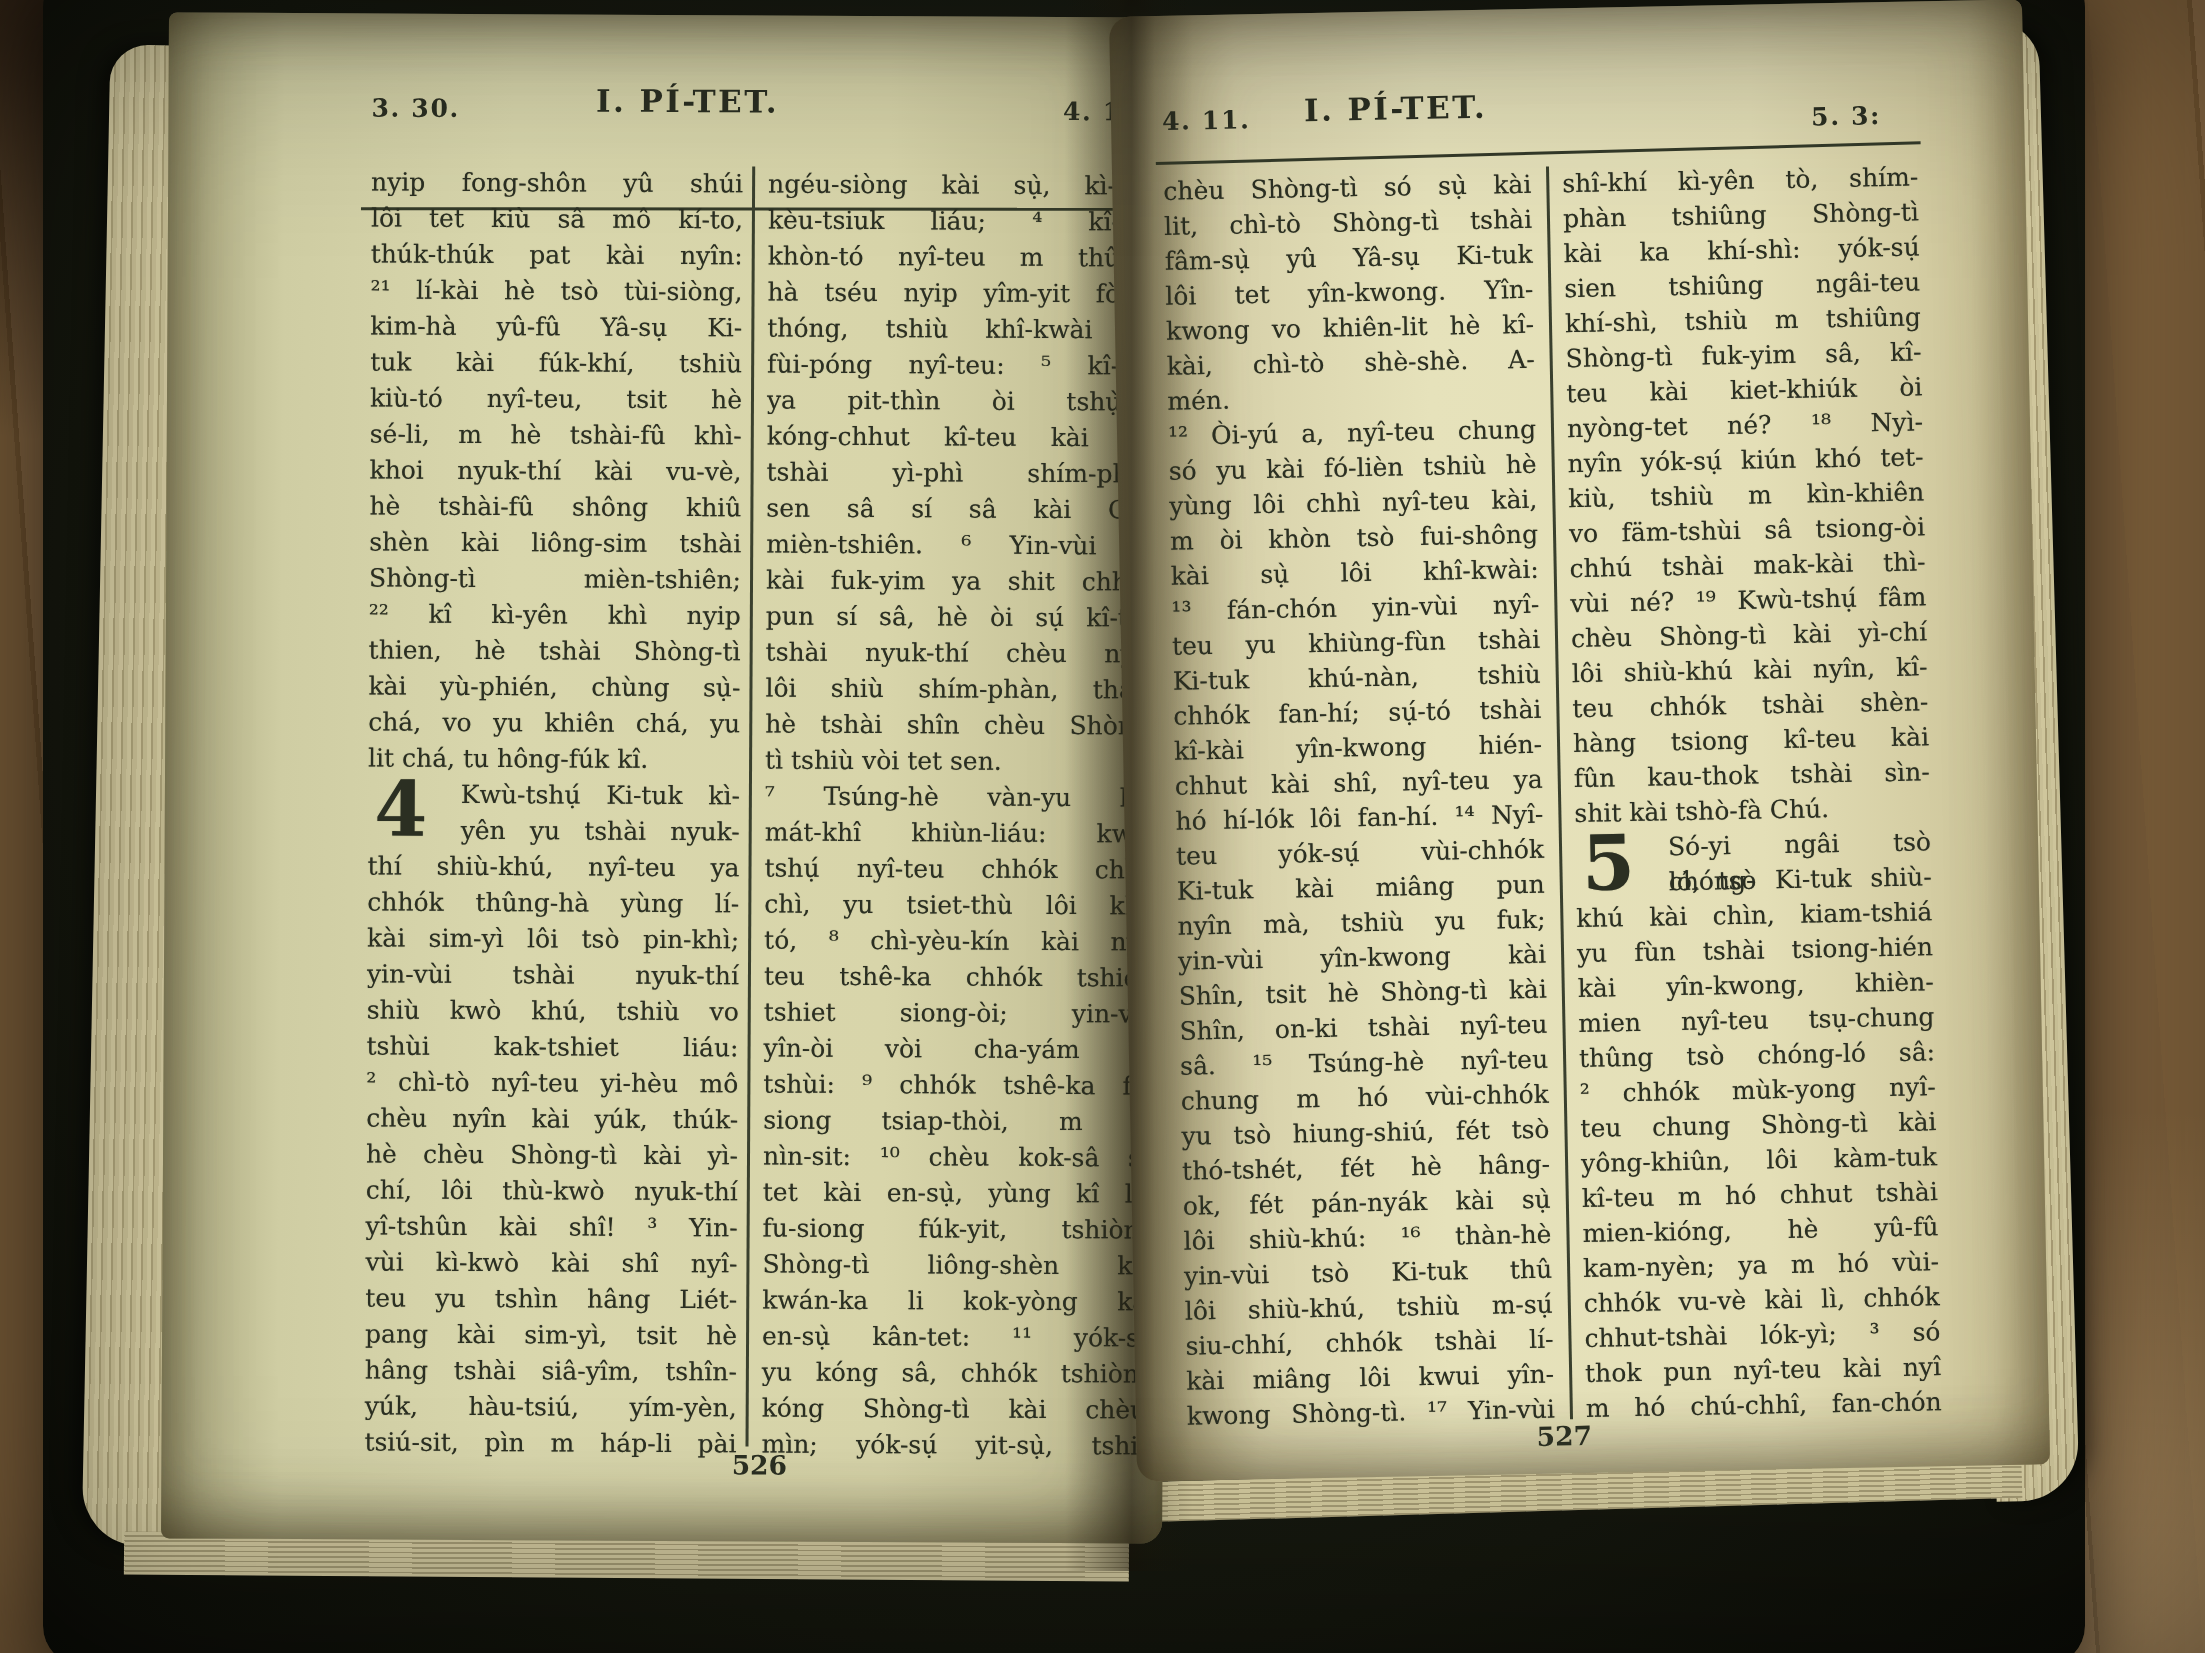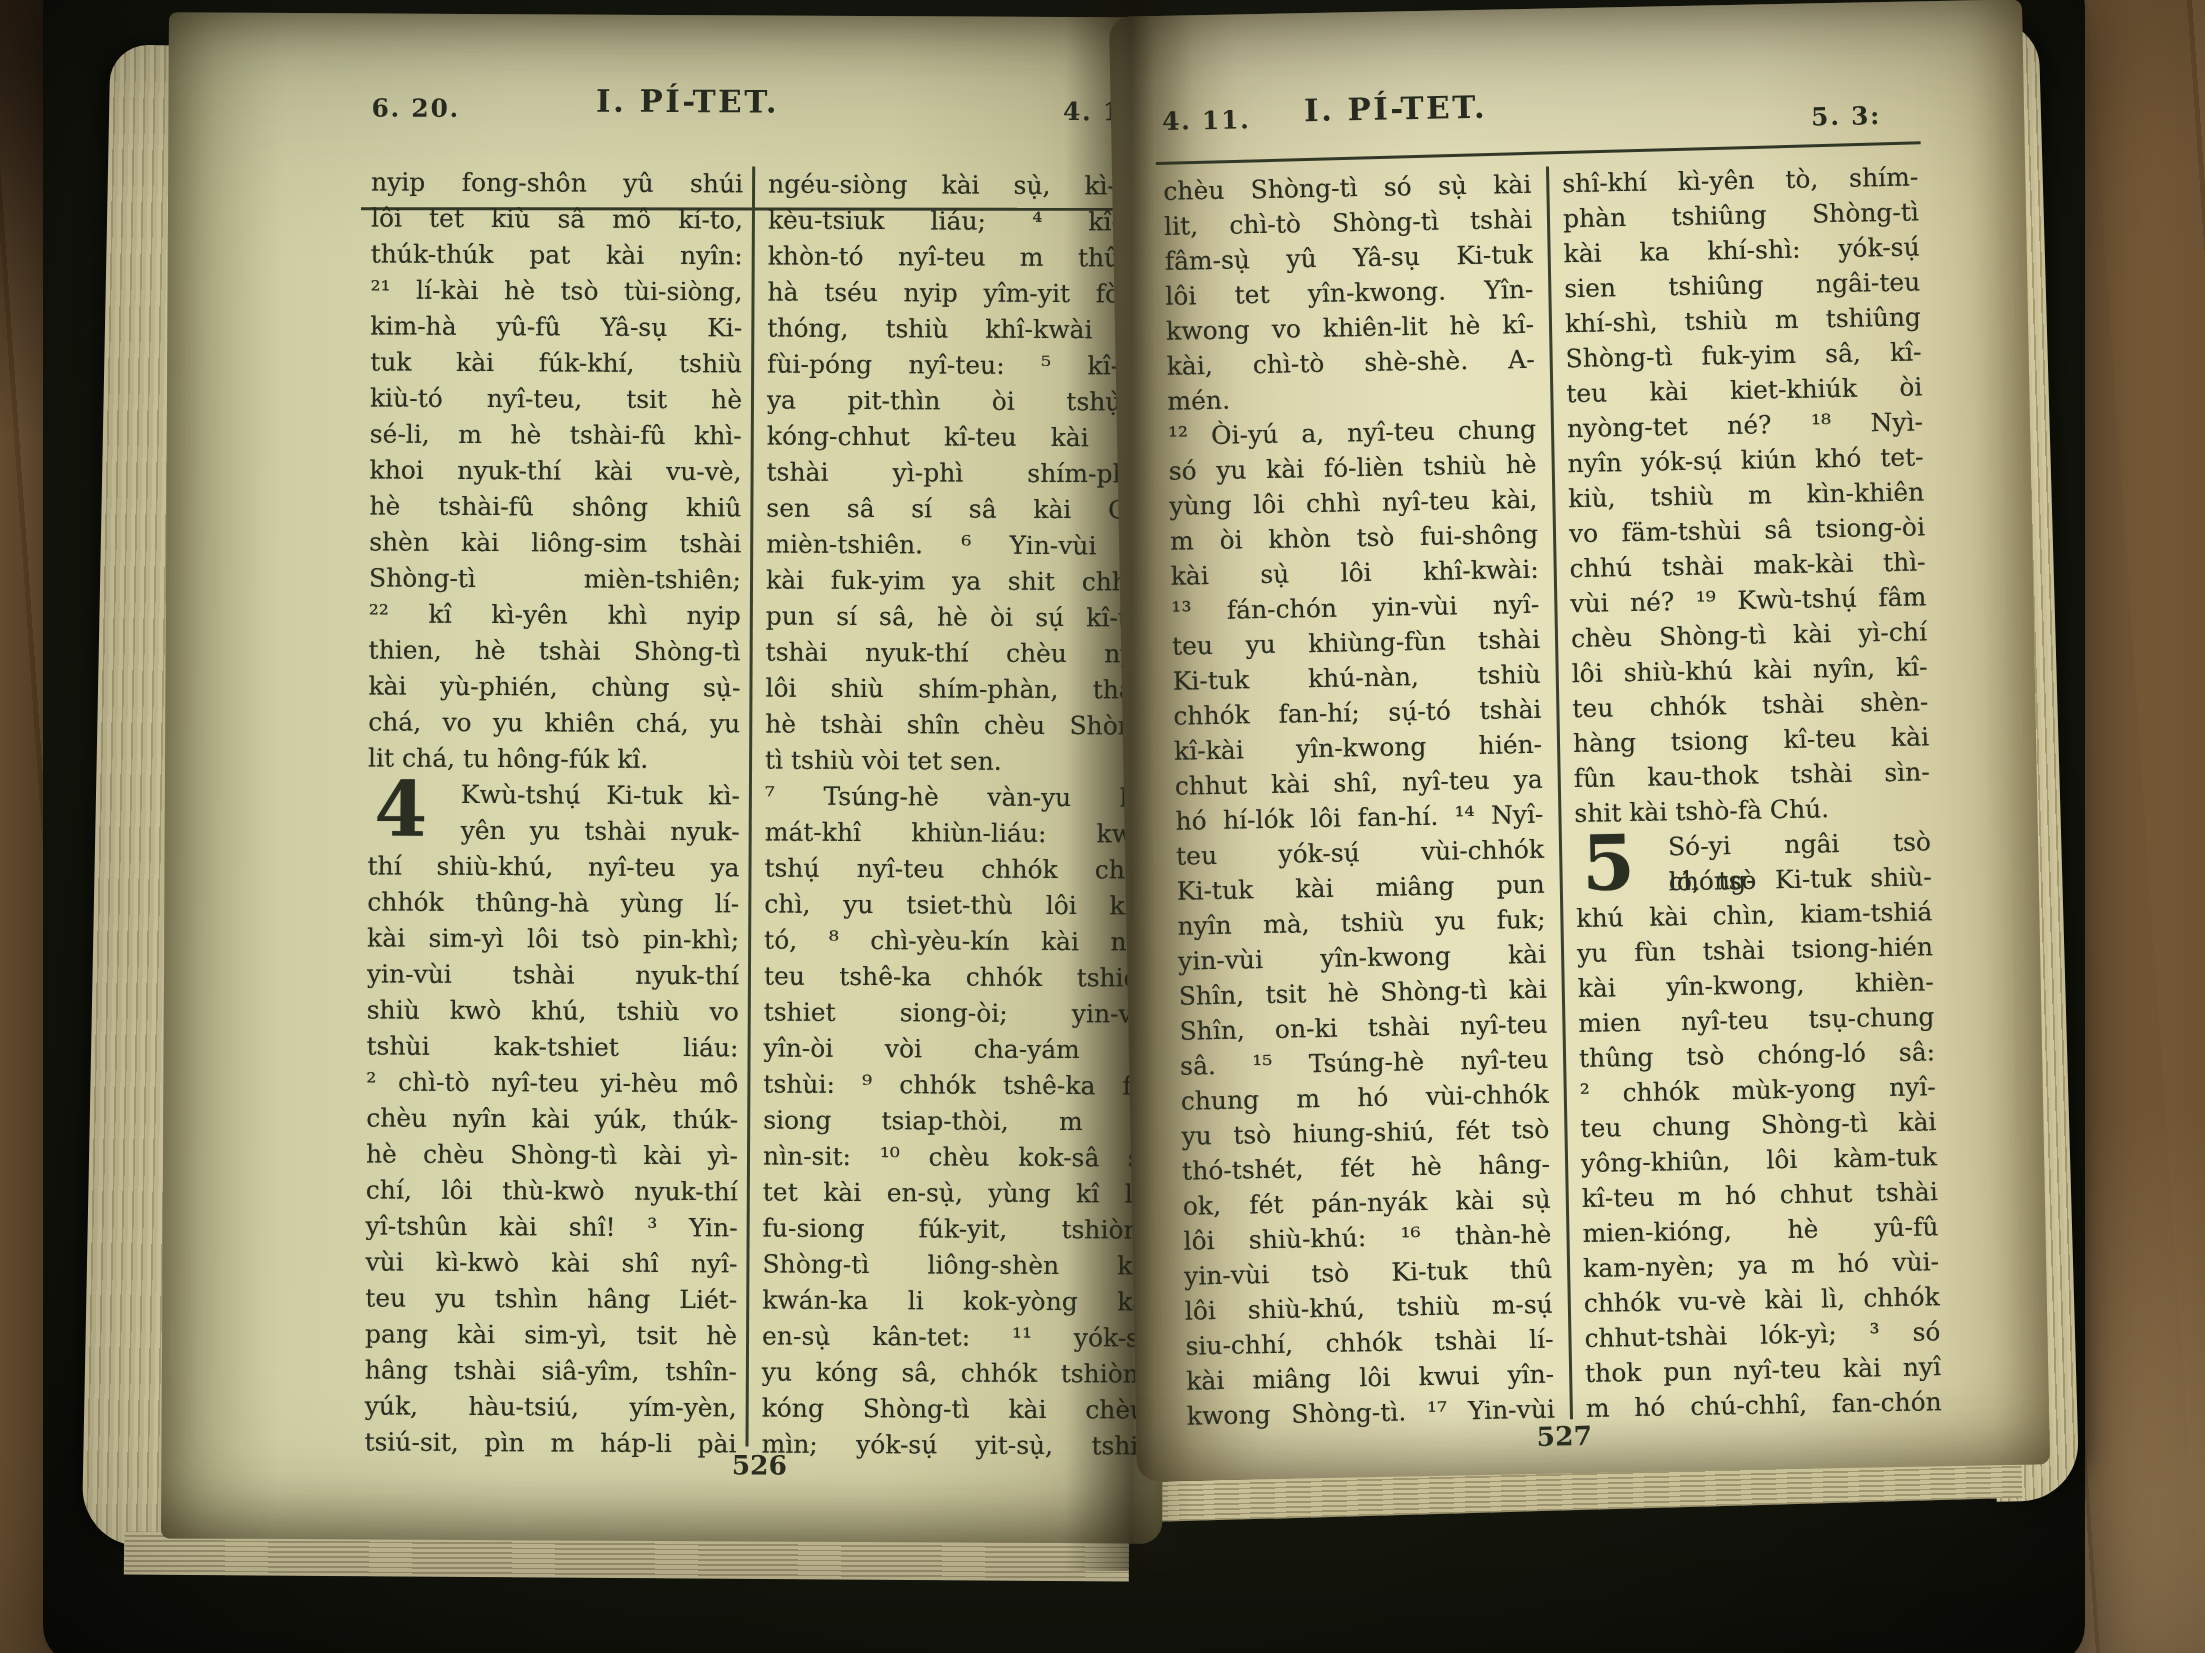--- a/index.html
+++ b/index.html
@@ -84,21 +84,21 @@
   <div class="book">
     <div class="cover"></div>
     <div class="edges edges-left"></div>
     <div class="edges edges-right"></div>
     <div class="edges edges-bottom-left"></div>
     <div class="edges edges-bottom-right"></div>
 
     <div class="page page-left">
       <div class="textarea">
         <div class="hdr">
-          <span class="ref ref-l">6. 20.</span>
+          <span class="ref ref-l">3. 30.</span>
           <span class="title">I. PÍ-TET.</span>
           <span class="ref ref-r">4. 11.</span>
         </div>
         <div class="rule"></div>
         <div class="col col1">
             <div class="ln">nyip fong-shôn yû shúi</div>
             <div class="ln">lôi tet kiù sâ mô kí-to,</div>
             <div class="ln">thúk-thúk pat kài nyîn:</div>
             <div class="ln">²¹ lí-kài hè tsò tùi-siòng,</div>
             <div class="ln">kim-hà yû-fû Yâ-sụ Ki-</div>

